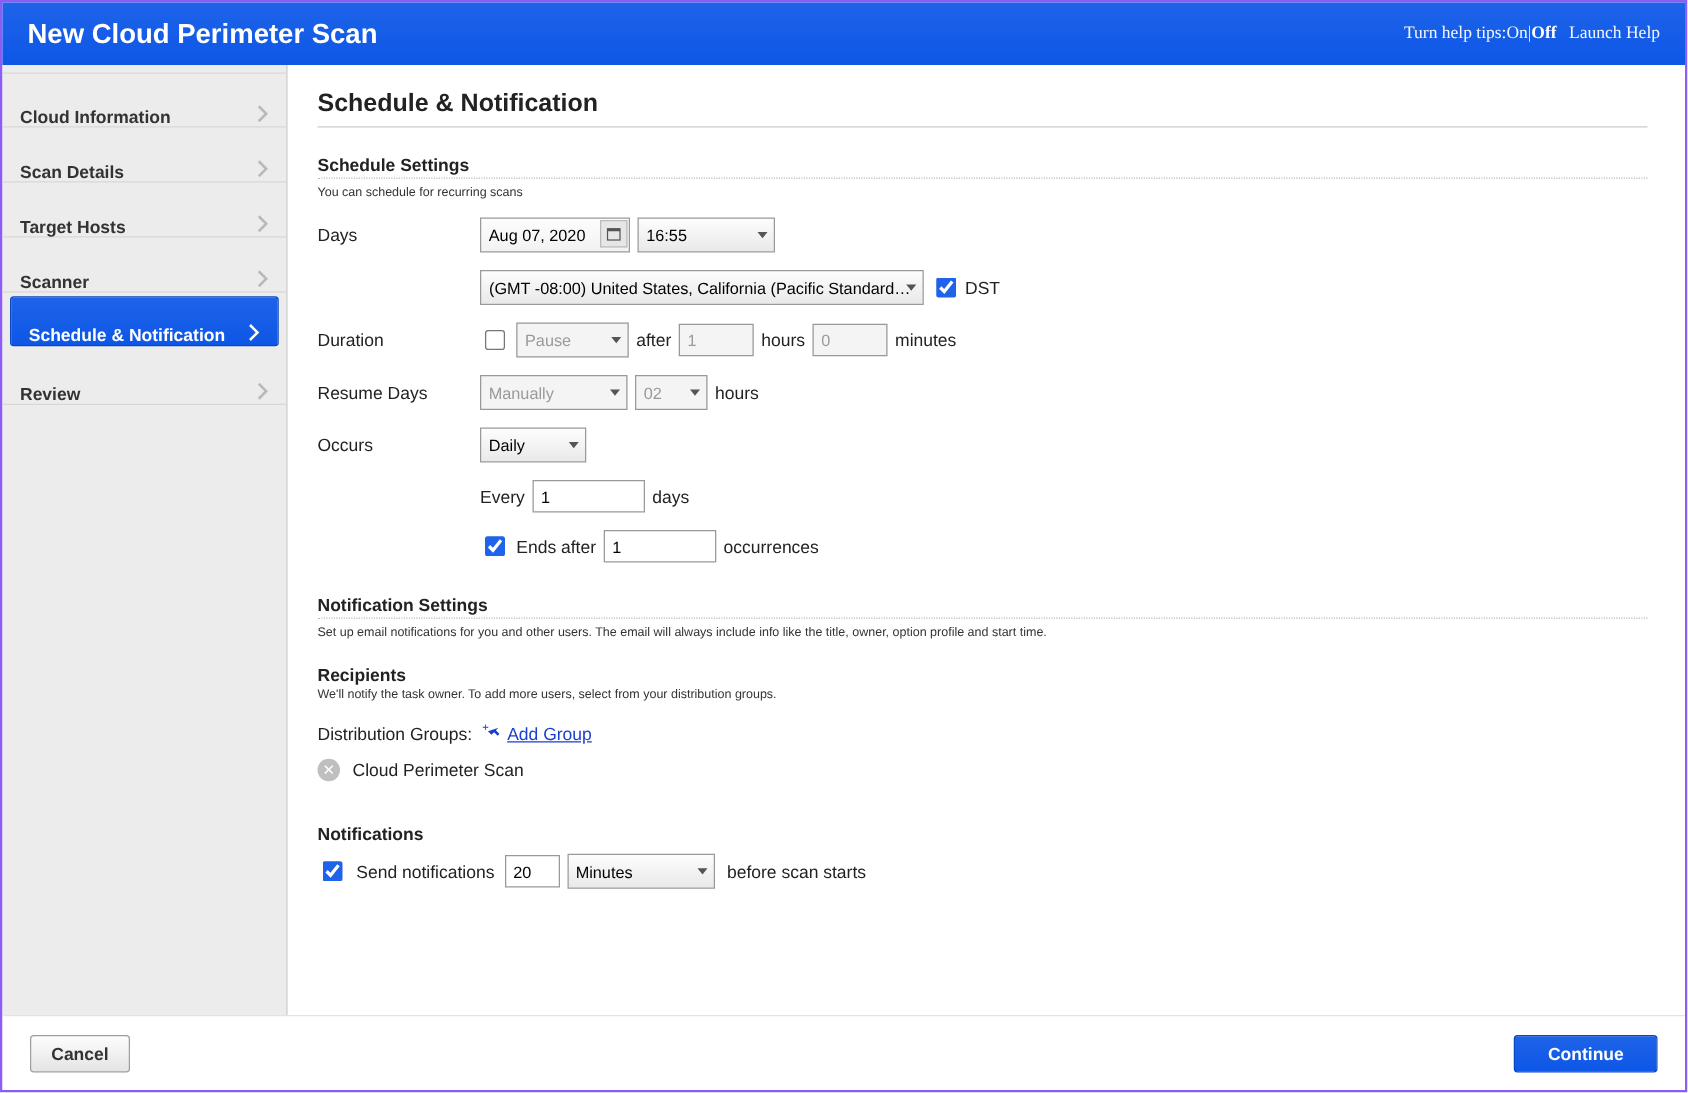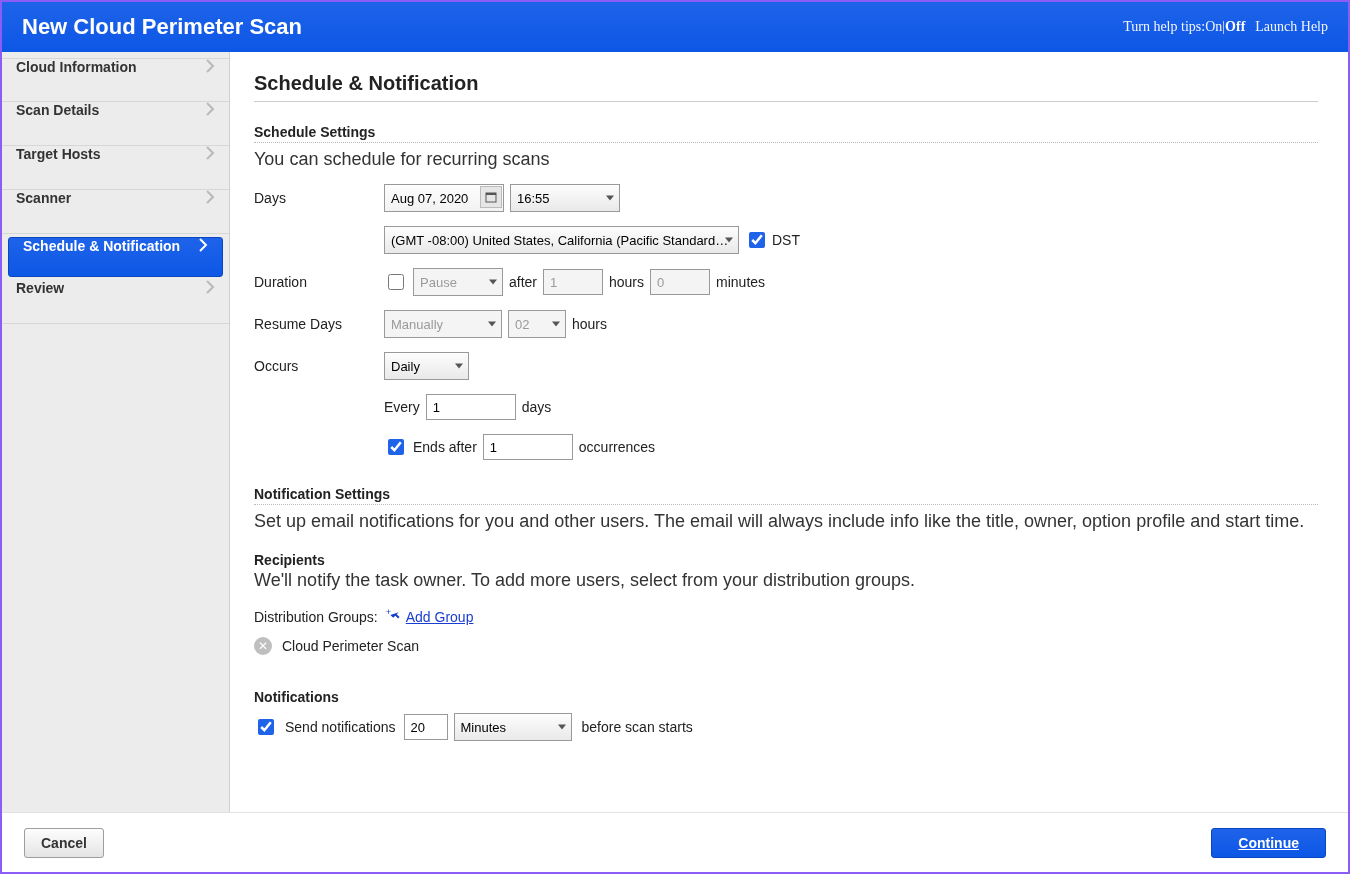--- a/index.html
+++ b/index.html
@@ -6,36 +6,36 @@
   html, body { margin:0; padding:0; font-family: Arial, Helvetica, sans-serif; font-size:13px; color:#222; background:#fff; }
   .window { width:1350px; height:874px; border:2px solid #8b5cf6; background:#fff; position:relative; }
   .header { height:50px; background:linear-gradient(#1e63e9,#0d57e6); color:#fff; display:flex; align-items:center; justify-content:space-between; padding:0 20px; }
   .header-title { font-size:22px; font-weight:bold; }
   .header-right { font-size:14px; display:flex; align-items:flex-end; gap:0;font-family:Liberation Serif, serif; }
   .header-right .thin { font-weight:normal; opacity:.95; }
   .header-right .bold { font-weight:bold; }
   .header-right .sep { opacity:.9; }
   .body { display:flex; height:calc(100% - 50px - 60px); }
   .sidebar { width:228px; background:#ececec; border-right:1px solid #d0d0d0; padding-top:6px; }
-  .nav-item { display:flex; align-items:flex-start; justify-content:space-between; height:44px; padding:0 14px; font-size:14px; font-weight:bold; color:#333; border-bottom:1px solid #d7d7d7; cursor:pointer; }
+  .nav-item { display:flex; align-items:flex-end; justify-content:space-between; height:44px; padding:0 14px; font-size:14px; font-weight:bold; color:#333; border-bottom:1px solid #d7d7d7; cursor:pointer; }
   .nav-item.first { border-top:1px solid #d7d7d7; }
   .nav-item .chev { color:#b9b9b9; }
   .nav-item.active { background:linear-gradient(#1e63e9,#0d57e6); color:#fff; border:1px solid #0a46c0; border-radius:3px; margin:3px 6px; height:40px; }
   .nav-item.active .chev { color:#fff; }
   .chev svg { width:10px; height:14px; }
   .content { flex:1; position:relative; overflow:hidden; }
   .scrollarea { position:absolute; inset:0; overflow-y:scroll; padding:20px 30px 30px 24px; }
   .page-title { font-size:20px; font-weight:bold; margin:0 0 6px 0; }
   .hr { border:none; border-top:1px solid #ccc; margin:4px 0 16px 0; }
   .row { display:flex; align-items:center; margin-bottom:12px; }
   .label { width:130px; font-size:14px; color:#222; }
   .radio { display:flex; align-items:center; gap:6px; margin-right:60px; font-size:14px; }
   .radio input { width:16px; height:16px; accent-color:#1e63e9; }
   .section-title { font-size:14px; font-weight:bold; margin-top:22px; }
-  .section-sub { font-size:18px; color:#333; margin:2px 0 14px 0; }
+  .section-sub { font-size:10px; color:#333; margin:2px 0 14px 0; }
   .dotted-hr { border:none; border-top:1px dotted #bbb; margin:2px 0 6px 0; }
   .form-row { display:flex; align-items:center; margin-bottom:14px; font-size:14px; }
   .form-row .lbl { width:130px; }
   .inp { height:26px; border:1px solid #999; background:#fff; padding:0 6px; font-size:13px; }
   .inp.small { width:60px; }
   .inp.med { width:90px; }
   .sel { height:28px; border:1px solid #999; background:linear-gradient(#fdfdfd,#e9e9e9); font-size:13px; padding:0 8px 0 6px; -webkit-appearance:none; appearance:none; position:relative; }
   .sel-wrap { position:relative; display:inline-block; }
   .sel-wrap::after { content:""; position:absolute; right:6px; top:50%; transform:translateY(-50%); border-left:4px solid transparent; border-right:4px solid transparent; border-top:5px solid #555; pointer-events:none; }
   .sel.disabled, .inp.disabled { color:#9a9a9a; background:#f4f4f4; }
@@ -43,21 +43,21 @@
   .date-input { height:28px; border:1px solid #999; background:linear-gradient(#fdfdfd,#f2f2f2); padding:0 28px 0 6px; width:120px; font-size:13px; position:relative; }
   .date-wrap { position:relative; display:inline-block; }
   .date-wrap .calicon { position:absolute; right:2px; top:2px; width:22px; height:22px; background:#e6e6e6; border:1px solid #bbb; display:flex; align-items:center; justify-content:center; font-size:11px; }
   .gap { width:6px; display:inline-block; }
   .link { color:#1a3ed0; text-decoration:underline; cursor:pointer; font-size:14px; }
   .group-item { display:flex; align-items:center; gap:10px; margin-top:12px; font-size:14px; }
   .remove-icon { width:18px; height:18px; border-radius:50%; background:#bfbfbf; color:#fff; display:flex; align-items:center; justify-content:center; font-size:12px; line-height:1; cursor:pointer; }
   .footer { position:absolute; bottom:0; left:0; right:0; height:60px; background:#fff; border-top:1px solid #e3e3e3; display:flex; align-items:center; justify-content:space-between; padding:0 22px; }
   .btn { height:30px; padding:0 16px; border-radius:3px; font-size:14px; font-weight:bold; cursor:pointer; }
   .btn-cancel { background:linear-gradient(#fdfdfd,#e4e4e4); border:1px solid #9e9e9e; color:#333; }
-  .btn-primary { background:linear-gradient(#1e63e9,#0d57e6); border:1px solid #0a46c0; color:#fff; padding:0 26px;text-decoration:underline; }
+  .btn-primary { background:linear-gradient(#1e63e9,#0d57e6); border:1px solid #0a46c0; color:#fff; padding:0 26px; }
   .spacer { flex:1; }
   
   .scrollarea::-webkit-scrollbar { width:16px; }
   .scrollarea::-webkit-scrollbar-track { background:#f0f0f0; }
   .scrollarea::-webkit-scrollbar-thumb { background:#c7c7c7; border:1px solid #aaa; }
 </style>
 </head>
 <body>
 
 <div class="window">

